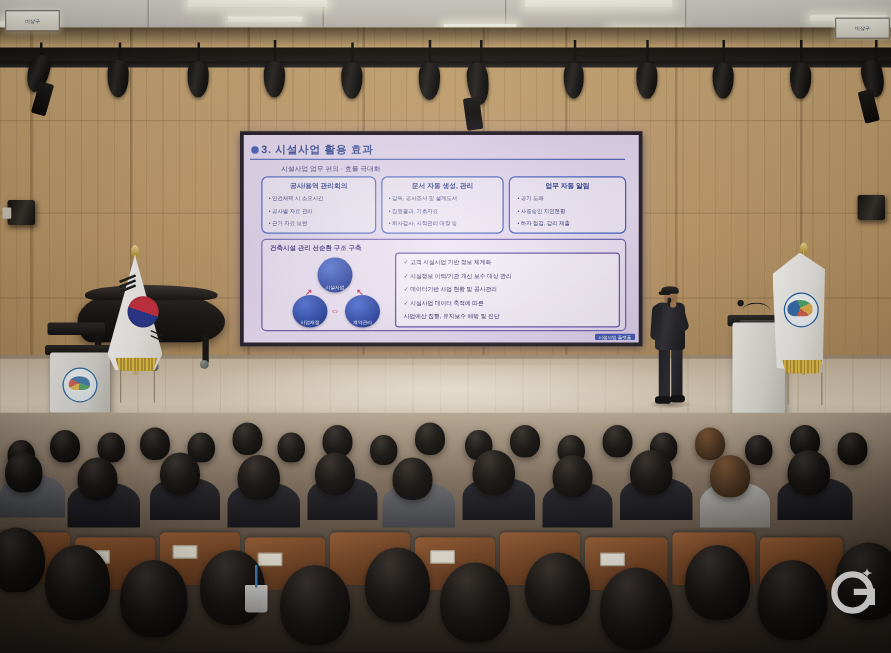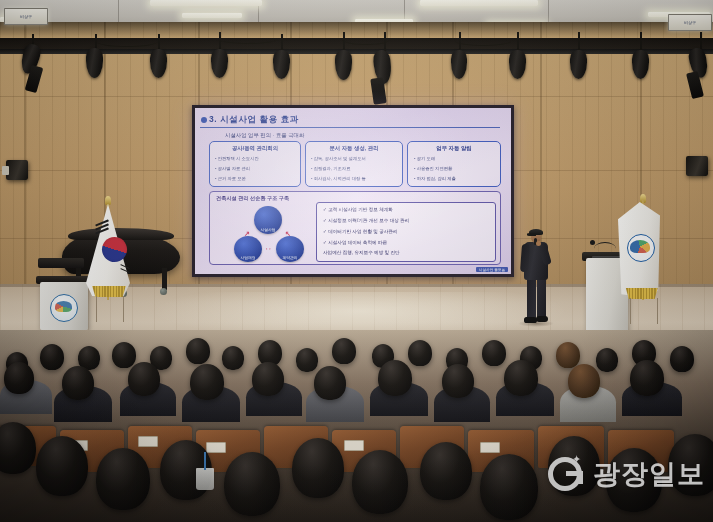--- a/index.html
+++ b/index.html
@@ -551,16 +551,15 @@
 
   <div class="abs" id="grade"></div>
 
   <div class="abs" id="wm">
     <div id="wm-mark">
       <div id="wm-ring"></div>
       <div id="wm-bar"></div>
       <div id="wm-stem"></div>
       <div id="wm-spark">✦</div>
     </div>
-    <div id="wm-text">광장일보</div>
   </div>
 
 </div>
 
 </body></html>

